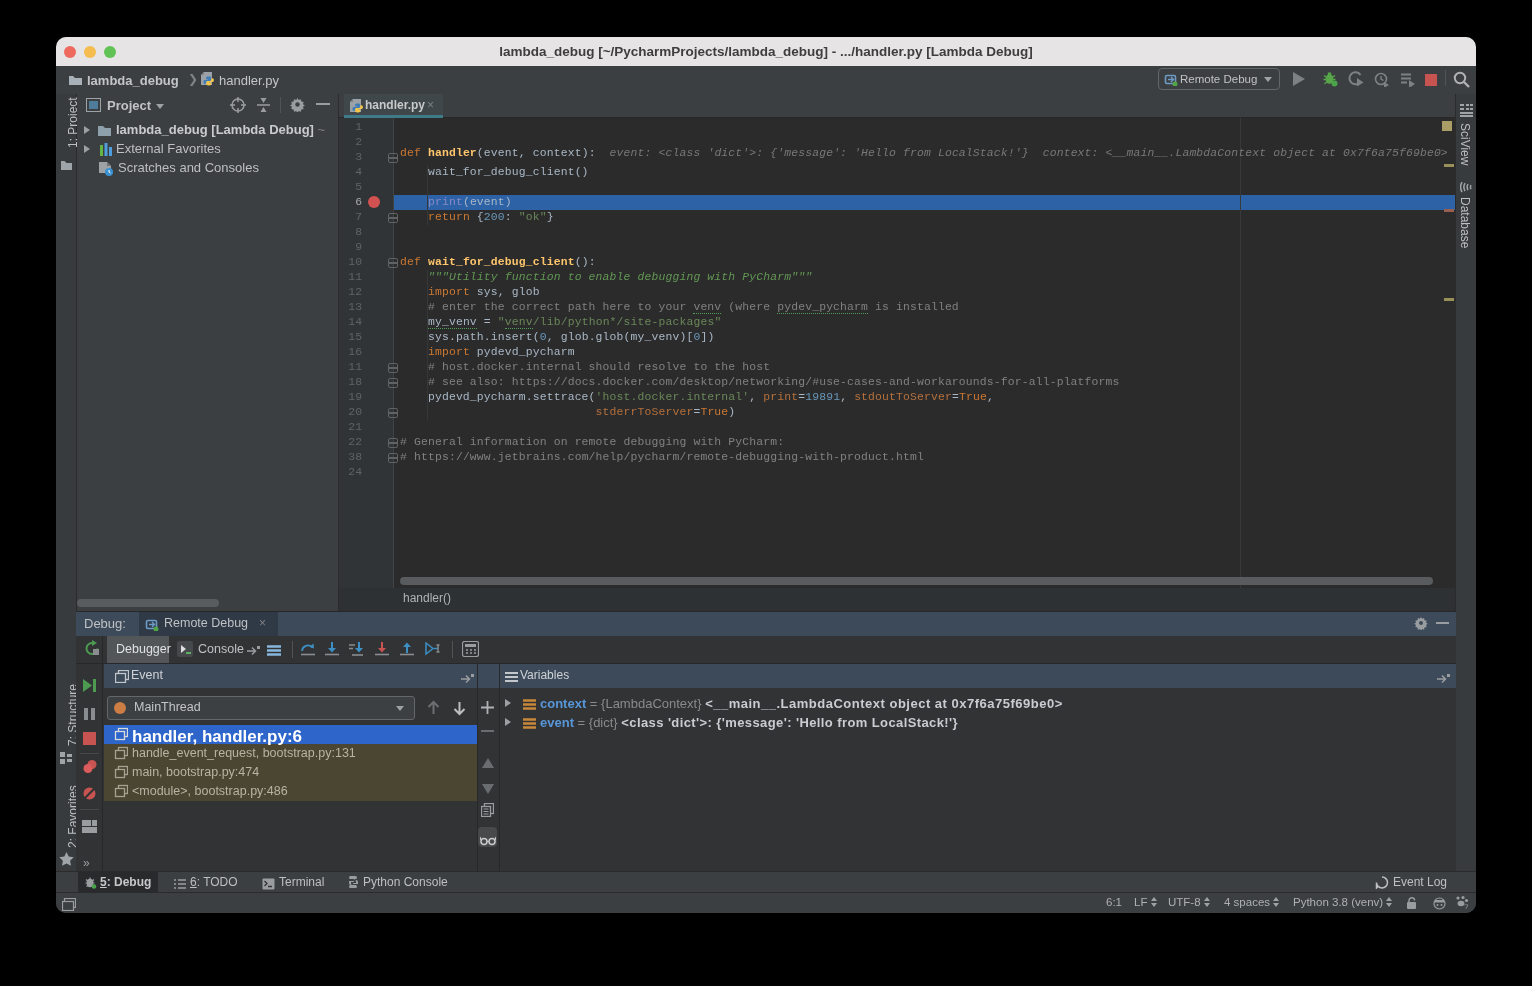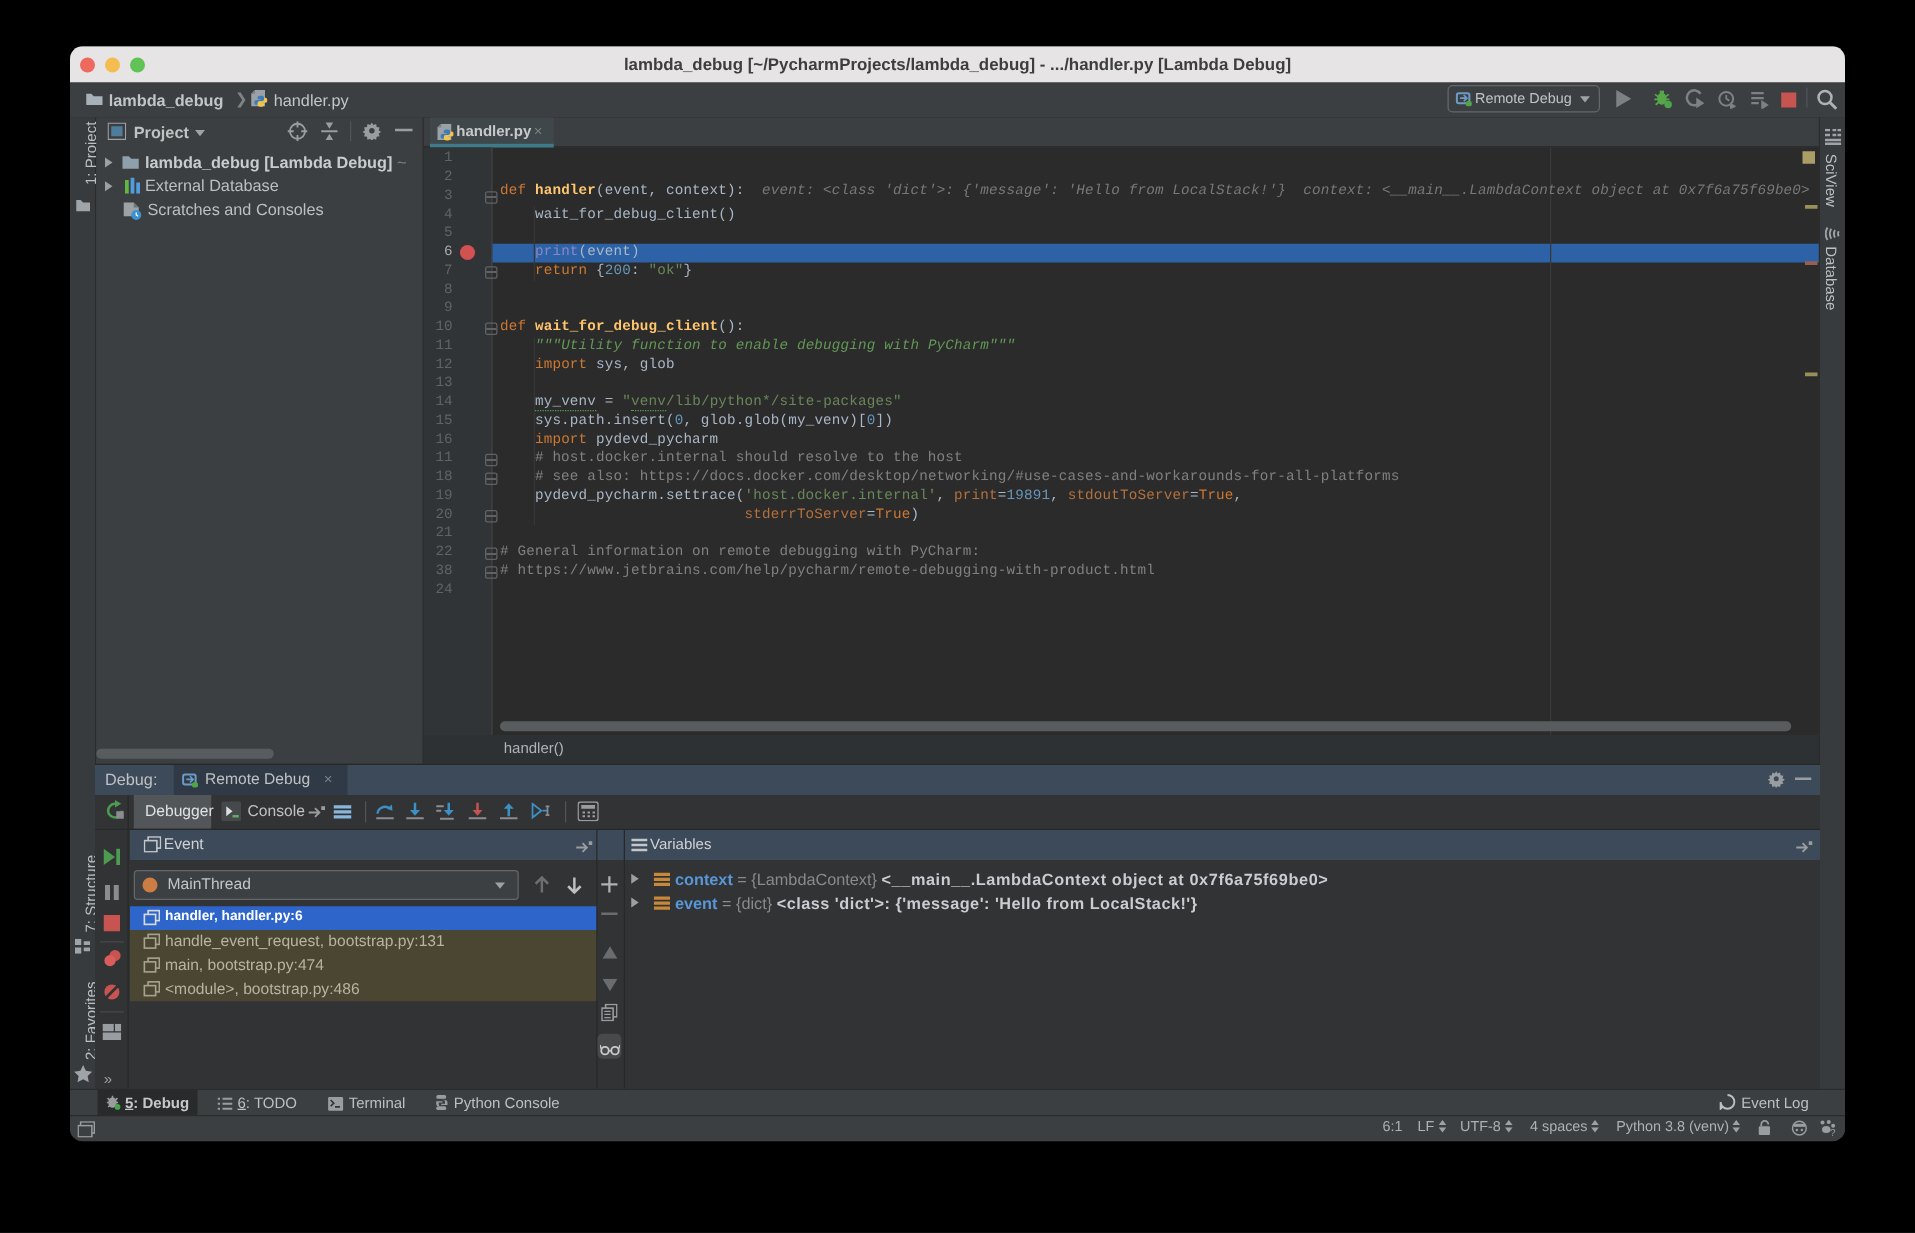--- a/index.html
+++ b/index.html
@@ -130,21 +130,21 @@
 <div class="a" style="left:41px;top:86px"><svg width="15" height="13">
         <path d="M1 2 v10 h13 v-8 h-6 l-2-2 z" fill="#8fa0ad"></path>
       </svg></div>
 <div class="a" style="left:60px;top:85px;font-size:13px;font-weight:700;color:#c9cbcd">lambda_debug [Lambda Debug] <span style="color:#808080;font-weight:400">~</span></div>
 <div class="trir a" style="left:28px;top:108px"></div>
 <div class="a" style="left:43px;top:105px"><svg width="13" height="13">
         <rect x="1" y="2" width="3" height="11" fill="#62b543"></rect>
         <rect x="5.5" y="0" width="3" height="13" fill="#4f9ddd"></rect>
         <rect x="10" y="4" width="3" height="9" fill="#4f9ddd"></rect>
       </svg></div>
-<div class="a" style="left:60px;top:104px;font-size:13px;color:#bdbfc1">External Database</div>
+<div class="a" style="left:60px;top:104px;font-size:13px;color:#bdbfc1">External Favorites</div>
 <div class="a" style="left:42px;top:124px"><svg width="16" height="15">
         <path d="M1 1 h8 l4 4 v7 h-12 z" fill="#9da2a6"></path>
         <path d="M9 1 l4 4 h-4 z" fill="#6f7478"></path>
         <circle cx="11" cy="11" r="4" fill="#3c92d1"></circle>
         <path d="M11 9 v2 l1.5 1" stroke="#fff" stroke-width="1" fill="none"></path>
       </svg></div>
 <div class="a" style="left:62px;top:123px;font-size:13px;color:#bdbfc1">Scratches and Consoles</div>
 <div class="a" style="left:21px;top:562px;width:142px;height:8px;background:#595c5e;border-radius:4px"></div>
 
 <div class="a" style="left:283px;top:57px;width:1116px;height:517px;background:#2b2b2b">
@@ -197,20 +197,21 @@
  <div class="fold" style="top:344px"></div>
       <div class="fold" style="top:359px"></div>
  <div class="a" style="left:29px;top:102px;width:12px;height:12px;border-radius:50%;background:#d25252"></div>
  <div class="cl" style="top:52px"><span class="o">def </span><span class="fn">handler</span>(event, context):  <span class="hint">event: &lt;class 'dict'&gt;: {'message': 'Hello from LocalStack!'}  context: &lt;__main__.LambdaContext object at 0x7f6a75f69be0&gt;</span></div>
  <div class="cl" style="top:71px">    wait_for_debug_client()</div>
  <div class="cl" style="top:101px">    <span class="pb">print</span>(event)</div>
  <div class="cl" style="top:116px">    <span class="o">return</span> {<span class="nb">200</span>: <span class="s">"ok"</span>}</div>
  <div class="cl" style="top:161px"><span class="o">def </span><span class="fn">wait_for_debug_client</span>():</div>
  <div class="cl" style="top:176px">    <span class="ds">"""Utility function to enable debugging with PyCharm"""</span></div>
  <div class="cl" style="top:191px">    <span class="o">import </span>sys, glob</div>
+ <div class="cl" style="top:206px"><span class="cm">    # enter the correct path here to your <span class="sq">venv</span> (where <span class="sq">pydev_pycharm</span> is installed</span></div>
  <div class="cl" style="top:221px">    <span class="sq">my_venv</span> = <span class="s">"<span class="sq">venv</span>/lib/python*/site-packages"</span></div>
  <div class="cl" style="top:236px">    sys.path.insert(<span class="nb">0</span>, glob.glob(my_venv)[<span class="nb">0</span>])</div>
  <div class="cl" style="top:251px">    <span class="o">import </span>pydevd_pycharm</div>
  <div class="cl" style="top:266px"><span class="cm">    # host.docker.internal should resolve to the host</span></div>
  <div class="cl" style="top:281px"><span class="cm">    # see also: <span class="lk">https://docs.docker.com/desktop/networking/#use-cases-and-workarounds-for-all-platforms</span></span></div>
  <div class="cl" style="top:296px">    pydevd_pycharm.settrace(<span class="s">'host.docker.internal'</span>, <span class="kw">print</span>=<span class="nb">19891</span>, <span class="kw">stdoutToServer</span>=<span class="o">True</span>,</div>
  <div class="cl" style="top:311px">                            <span class="kw">stderrToServer</span>=<span class="o">True</span>)</div>
  <div class="cl" style="top:341px"><span class="cm"># General information on remote debugging with PyCharm:</span></div>
  <div class="cl" style="top:356px"><span class="cm"># <span class="lk">https://www.jetbrains.com/help/pycharm/remote-debugging-with-product.html</span></span></div>
  <div class="a" style="left:1103px;top:27px;width:10px;height:10px;background:#aa9e66"></div>
@@ -356,21 +357,21 @@
         </svg></div>
  <div class="a" style="left:376px;top:88px"><svg width="15" height="16">
           <path d="M7.5 2 v12 M2.5 9 L7.5 14 L12.5 9" stroke="#bcbec0" stroke-width="2" fill="none"></path>
         </svg></div>
  <div class="a" style="left:28px;top:113px;width:373px;height:19px;background:#2d65ca"></div>
  <div class="a" style="left:28px;top:132px;width:373px;height:57px;background:#4a4632"></div>
  <div class="a" style="left:38px;top:115px"><svg width="14" height="14">
           <rect x="4.5" y="1.5" width="9" height="8" fill="none" stroke="#d8dadc" stroke-width="1.3"></rect>
           <rect x="1.5" y="4.5" width="9" height="8" fill="#2d65ca" stroke="#d8dadc" stroke-width="1.3"></rect>
         </svg></div>
- <div class="a" style="left:56px;top:115px;font-size:11px;font-weight:700;color:#ffffff">handler, handler.py:6</div>
+ <div class="a" style="left:56px;top:115px;font-size:17px;font-weight:700;color:#ffffff">handler, handler.py:6</div>
  <div class="a" style="left:38px;top:134px"><svg width="14" height="14">
           <rect x="4.5" y="1.5" width="9" height="8" fill="none" stroke="#a6a291" stroke-width="1.3"></rect>
           <rect x="1.5" y="4.5" width="9" height="8" fill="#4a4632" stroke="#a6a291" stroke-width="1.3"></rect>
         </svg></div>
  <div class="a" style="left:56px;top:134px;font-size:12.5px;color:#b8b3a2">handle_event_request, bootstrap.py:131</div>
  <div class="a" style="left:38px;top:153px"><svg width="14" height="14">
           <rect x="4.5" y="1.5" width="9" height="8" fill="none" stroke="#a6a291" stroke-width="1.3"></rect>
           <rect x="1.5" y="4.5" width="9" height="8" fill="#4a4632" stroke="#a6a291" stroke-width="1.3"></rect>
         </svg></div>
  <div class="a" style="left:56px;top:153px;font-size:12.5px;color:#b8b3a2">main, bootstrap.py:474</div>

